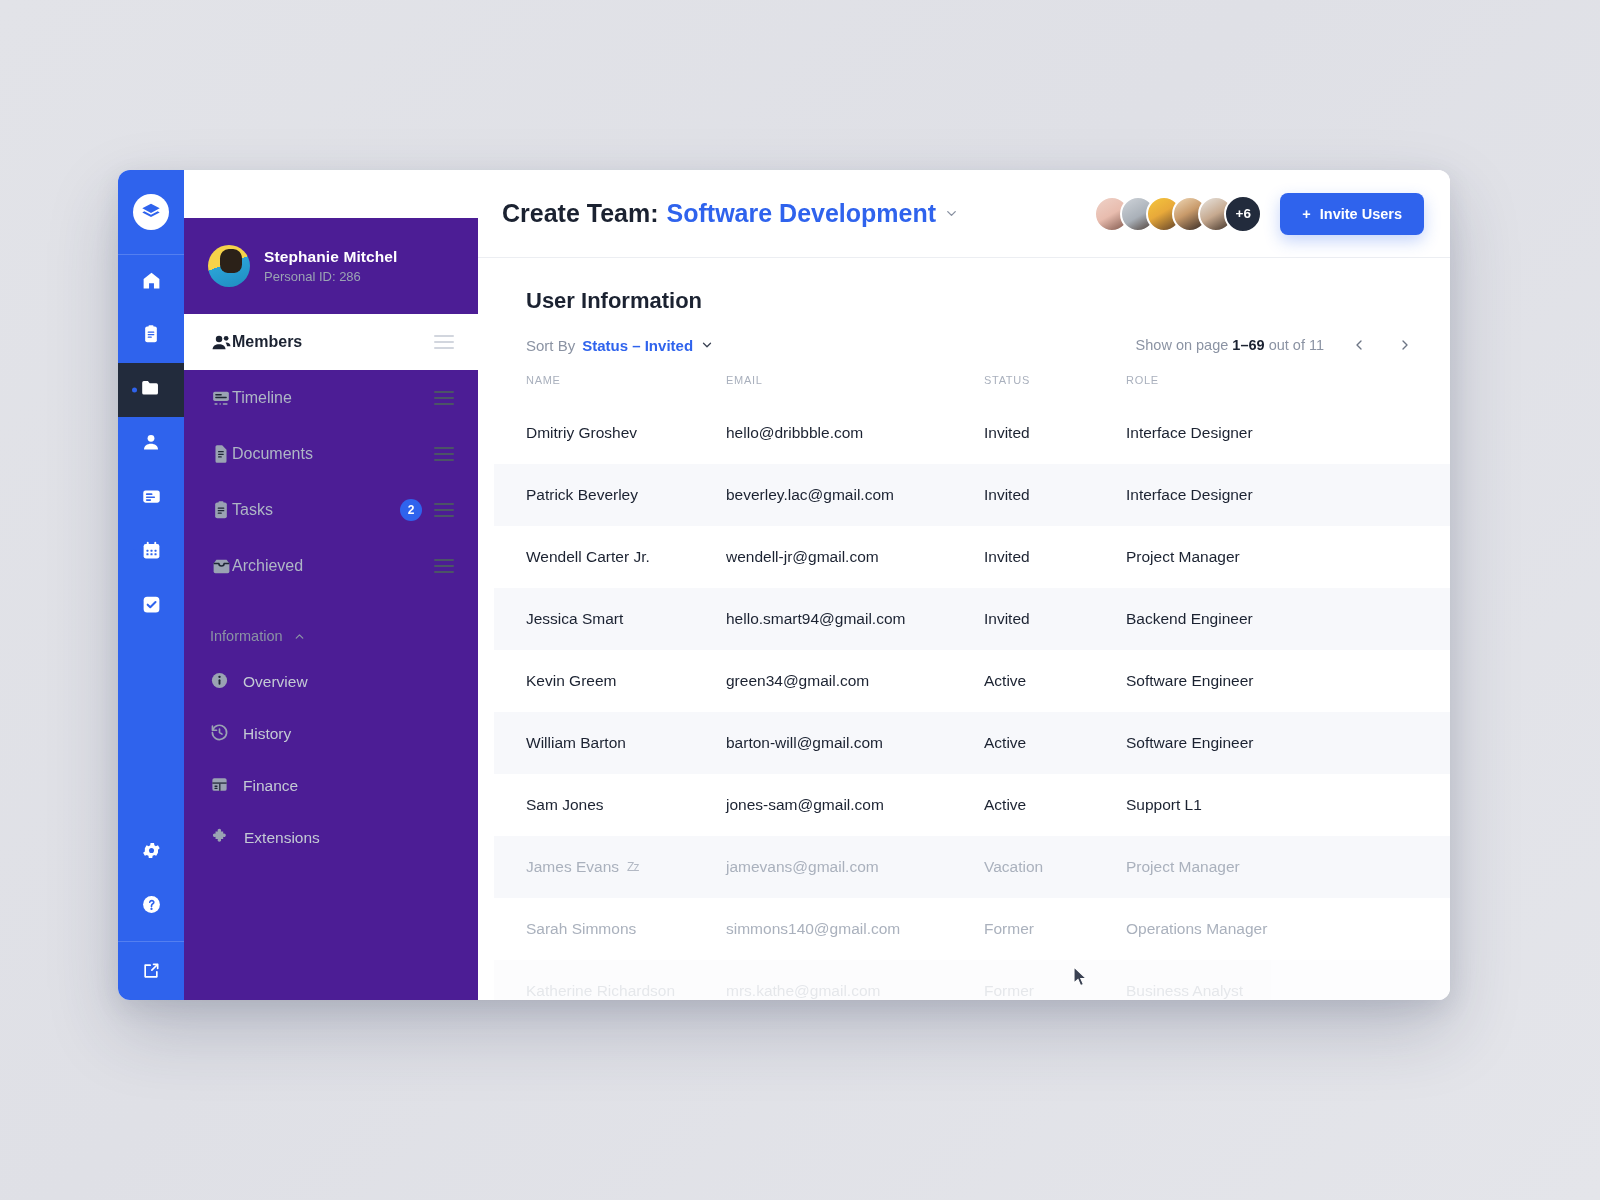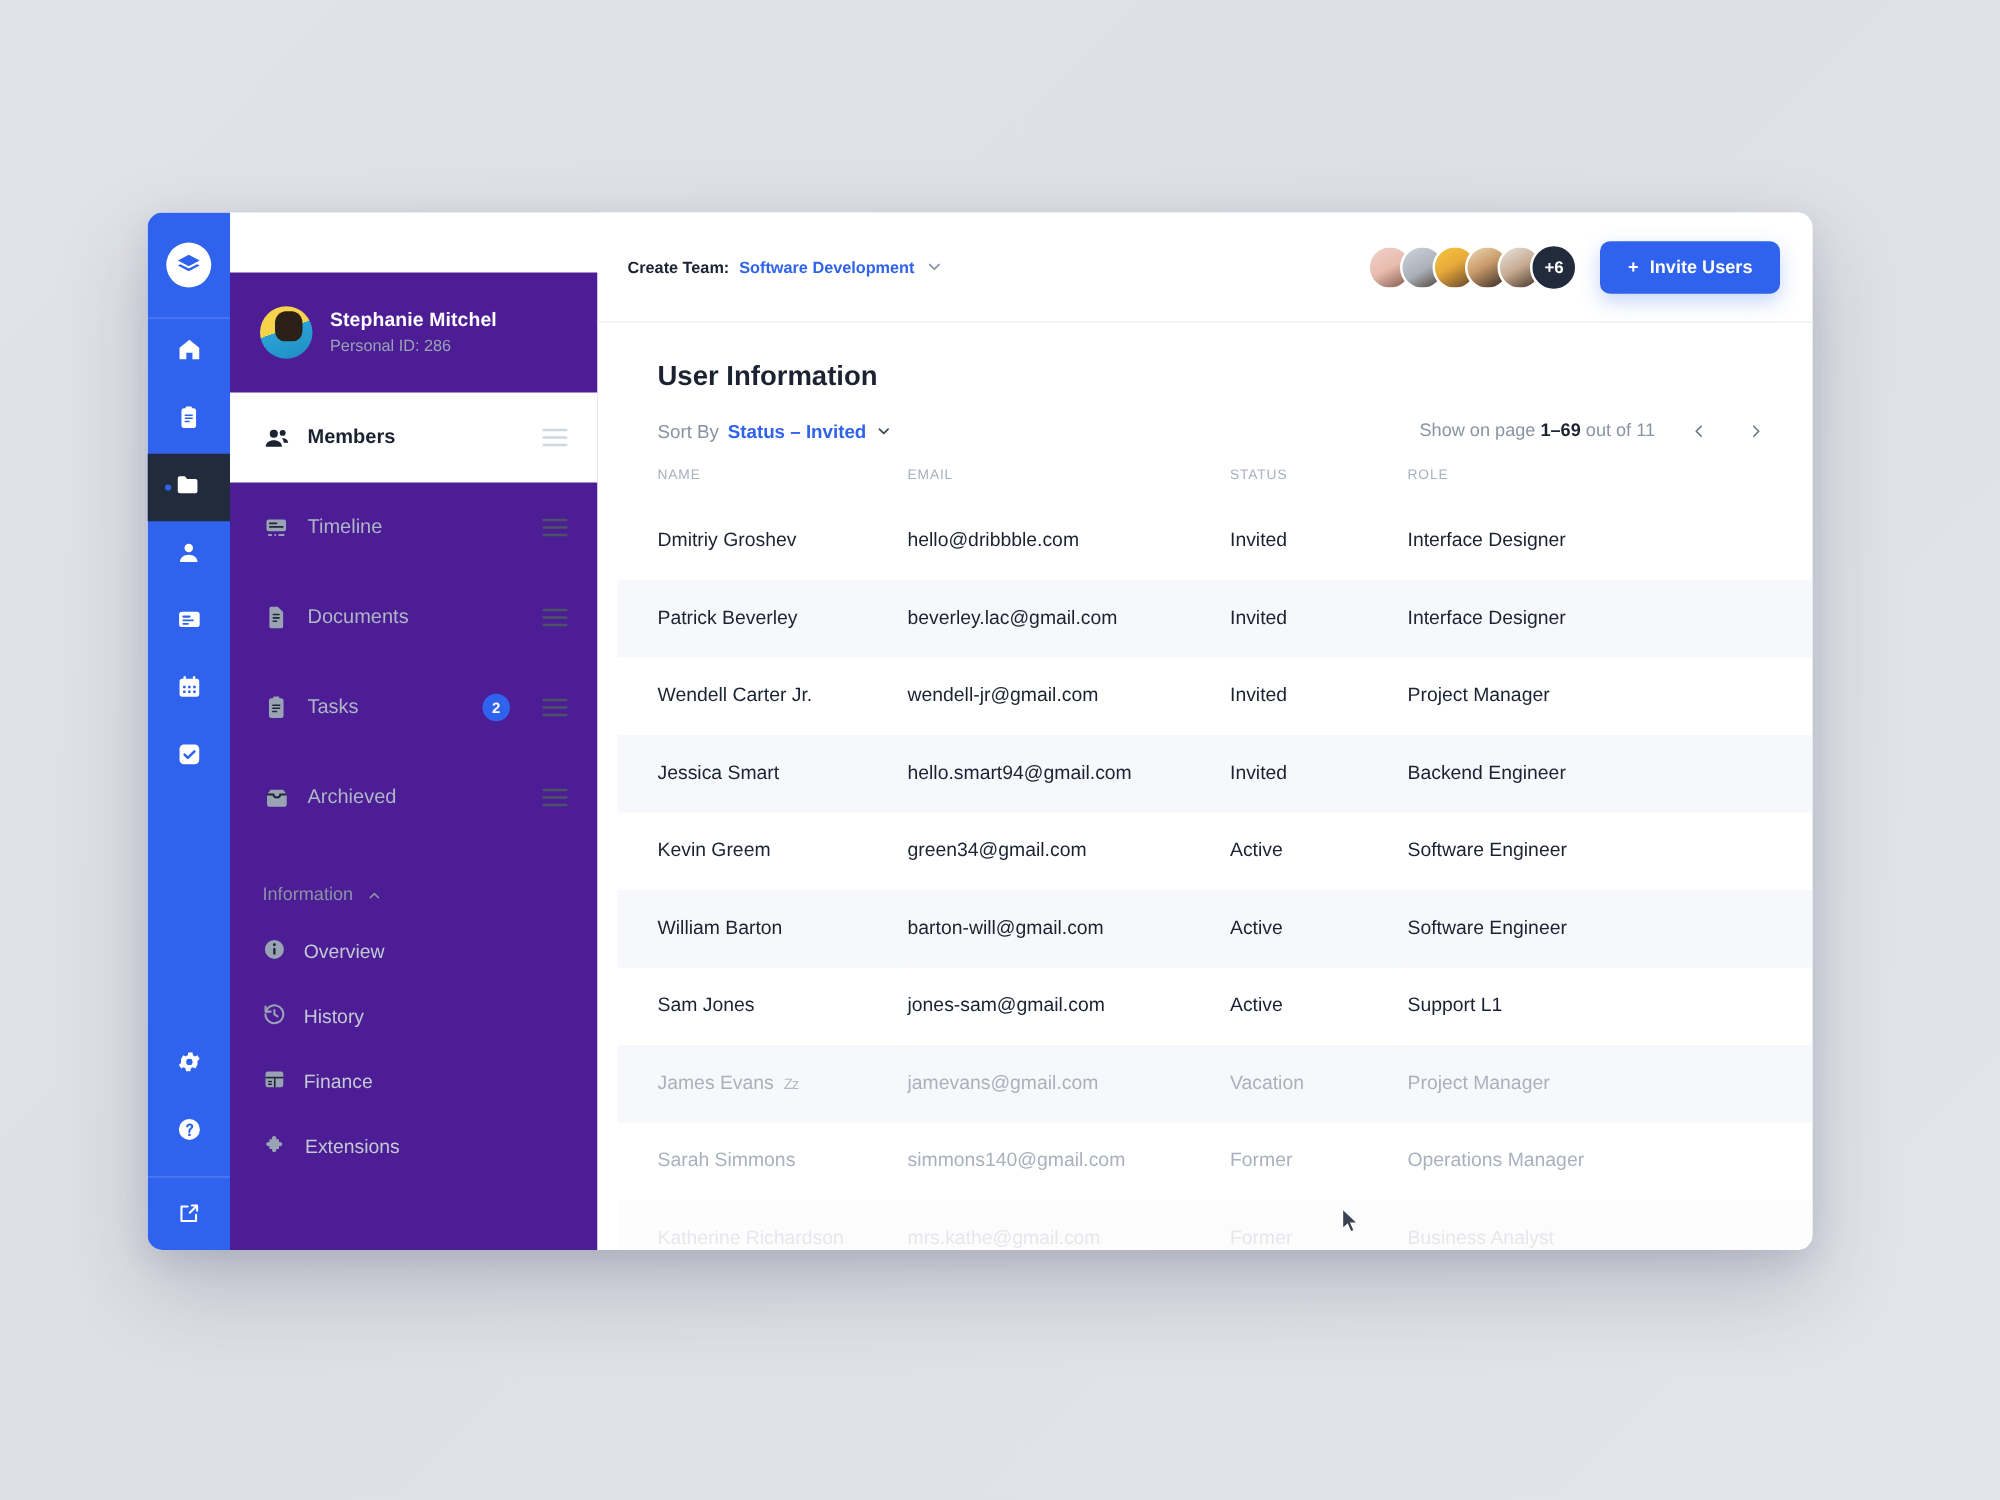--- a/index.html
+++ b/index.html
@@ -80,24 +80,23 @@
     content:""; position:absolute; left:12px; top:4px;
     width:22px; height:24px; border-radius: 40% 40% 35% 35%;
     background:#2b2118;
   }
   .profile-text { display:flex; flex-direction:column; gap:3px; }
   .profile-name { color:#ffffff; font-size:15.5px; font-weight:700; letter-spacing:.1px; }
   .profile-id   { color:#9aa3b3; font-size:13px; }
 
   .nav-list { display:flex; flex-direction:column; }
   .nav-item {
-    height: 72px;
+    height: 56px;
     display:flex; align-items:center;
     padding: 0 24px 0 26px;
-    gap: 14px;
     color:#aeb6c5; font-size:16px;
   }
   .nav-item.selected {
     background:#ffffff; color:#1b2231; font-weight:600;
   }
   .nav-item .nav-ic { width:22px; height:22px; flex:0 0 22px; display:flex; align-items:center; justify-content:center; color:#9aa3b3; }
   .nav-item.selected .nav-ic { color:#1b2231; }
   .nav-label { flex:1 1 auto; white-space:nowrap; }
   .nav-badge {
     min-width:22px; height:22px; border-radius:11px;
@@ -125,21 +124,21 @@
 
   
   .main { flex:1 1 auto; background:#ffffff; display:flex; flex-direction:column; min-width:0; }
 
   .topbar {
     height: 88px; flex:0 0 88px;
     border-bottom: 1px solid #eceef2;
     display:flex; align-items:center;
     padding: 0 26px 0 24px;
   }
-  .topbar-title { font-size:13px; color:#1b2231; font-weight:600; display:flex; align-items:center; gap:8px; }
+  .topbar-title { font-size:25px; color:#1b2231; font-weight:600; display:flex; align-items:center; gap:8px; }
   .topbar-title .accent { color:#2f63ed; font-weight:600; }
   .chev { color:#8b93a3; display:inline-flex; }
   .topbar-right { margin-left:auto; display:flex; align-items:center; gap:18px; }
   .avatar-stack { display:flex; align-items:center; }
   .avatar-stack .av {
     width:36px; height:36px; border-radius:50%;
     border:2.5px solid #ffffff; margin-left:-10px;
     background-size:cover; position:relative; overflow:hidden;
   }
   .avatar-stack .av:first-child { margin-left:0; }

